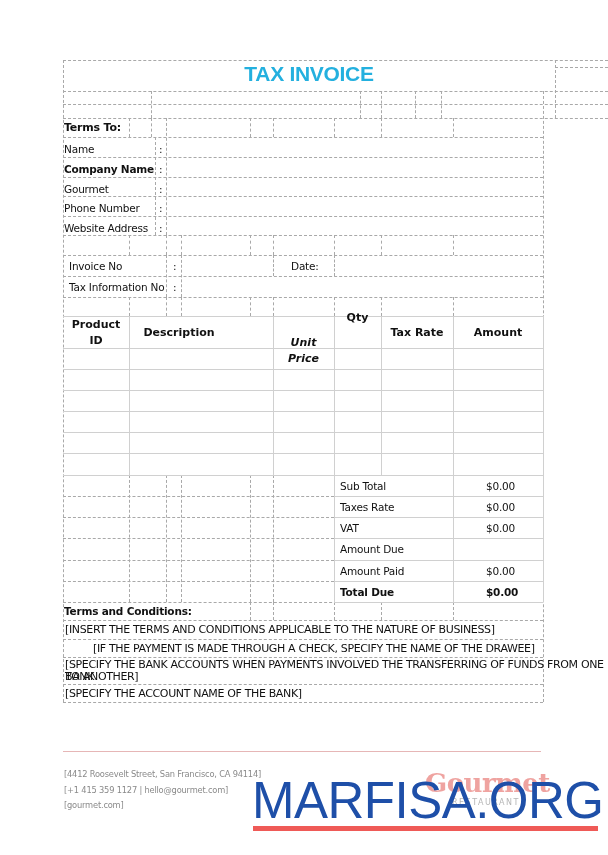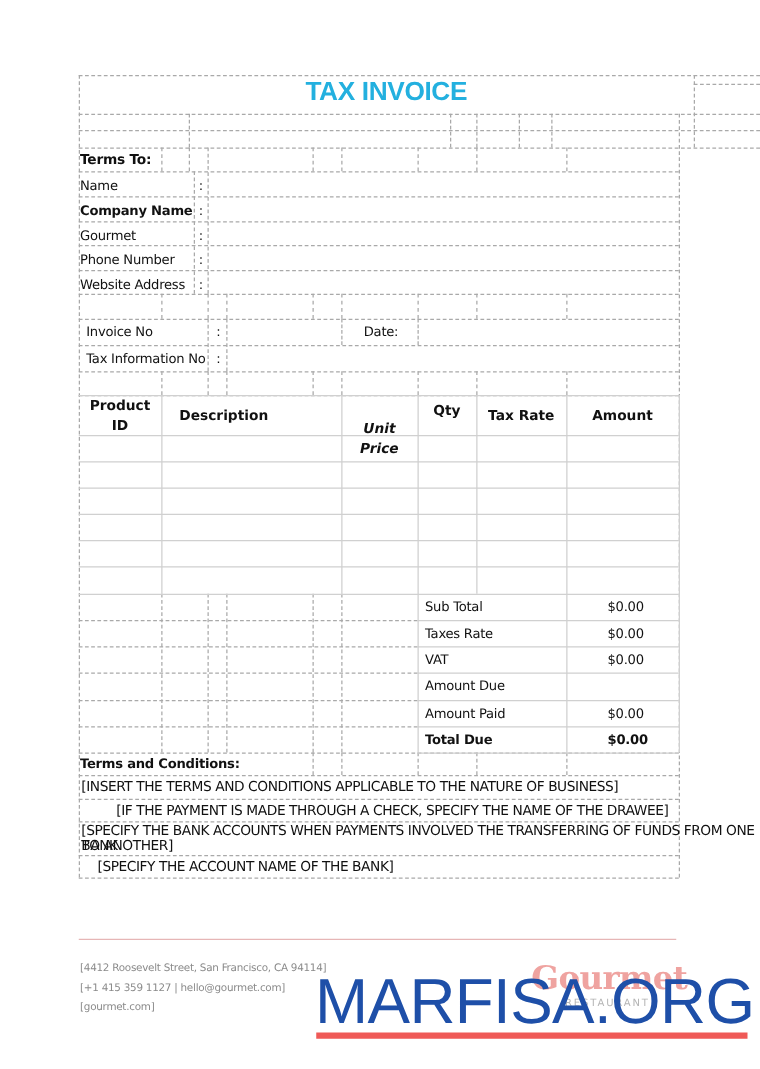--- a/index.html
+++ b/index.html
@@ -180,21 +180,21 @@
     <div>
       <div class="hdr" style="left:63px;top:317px;width:66px;">
         <div>Product</div>
         <div>ID</div>
       </div>
       <div class="hdr" style="left:129px;top:325px;width:100px;">Description</div>
       <div class="hdr" style="left:273px;top:335px;width:61px;font-style:italic;">
         <div>Unit</div>
         <div>Price</div>
       </div>
-      <div class="hdr" style="left:334px;top:321px;width:47px;">Qty</div>
+      <div class="hdr" style="left:334px;top:310px;width:47px;">Qty</div>
       <div class="hdr" style="left:381px;top:325px;width:72px;">Tax Rate</div>
       <div class="hdr" style="left:453px;top:325px;width:90px;">Amount</div>
     </div>
 
     <div class="abs" style="left:63px;top:349px;width:480px;height:20px;">
       <input class="cell" style="left: 2px; top: 1px; width: 62px; height: 18px;" value="">
       <input class="cell" style="left: 68px; top: 1px; width: 140px; height: 18px;" value="">
       <input class="cell" style="left: 212px; top: 1px; width: 57px; height: 18px;" value="">
       <input class="cell" style="left: 273px; top: 1px; width: 43px; height: 18px;" value="">
       <input class="cell" style="left: 320px; top: 1px; width: 68px; height: 18px;" value="">
@@ -261,21 +261,21 @@
     <div class="txt bold" style="left:340px;top:586px;">Total Due</div>
     <div class="txt bold" style="left:486px;top:586px;">$0.00</div>
   </div>
 
   <div>
     <div class="txt bold" style="left:64px;top:605px;font-size:10.5px;">Terms and Conditions:</div>
     <div class="terms" style="top:624px;">[INSERT THE TERMS AND CONDITIONS APPLICABLE TO THE NATURE OF BUSINESS]</div>
     <div class="terms" style="top:643px;padding-left:28px;">[IF THE PAYMENT IS MADE THROUGH A CHECK, SPECIFY THE NAME OF THE DRAWEE]</div>
     <div class="terms" style="top:659px;">[SPECIFY THE BANK ACCOUNTS WHEN PAYMENTS INVOLVED THE TRANSFERRING OF FUNDS FROM ONE BANK</div>
     <div class="terms" style="top:671px;">TO ANOTHER]</div>
-    <div class="terms" style="top:688px;margin-left:13px;">[SPECIFY THE ACCOUNT NAME OF THE BANK]</div>
+    <div class="terms" style="top:688px;">[SPECIFY THE ACCOUNT NAME OF THE BANK]</div>
   </div>
 
   <div>
     <div class="pinkline"></div>
     <div class="footer" style="top:768px;">[4412 Roosevelt Street, San Francisco, CA 94114]</div>
     <div class="footer" style="top:784px;">[+1 415 359 1127 | hello@gourmet.com]</div>
     <div class="footer" style="top:799px;">[gourmet.com]</div>
     <div class="gourmet">Gourmet</div>
     <div class="restaurant">RESTAURANT</div>
   </div>

